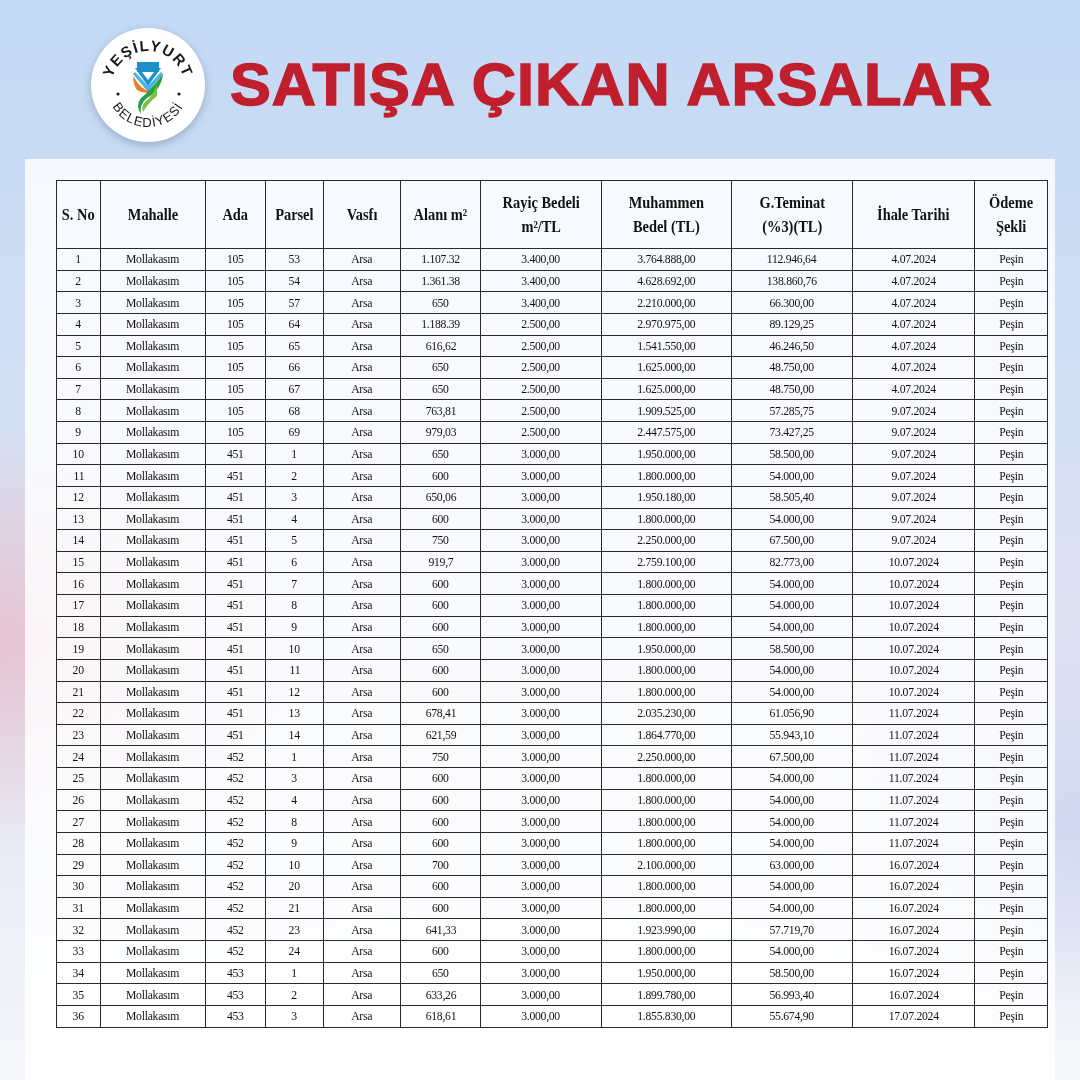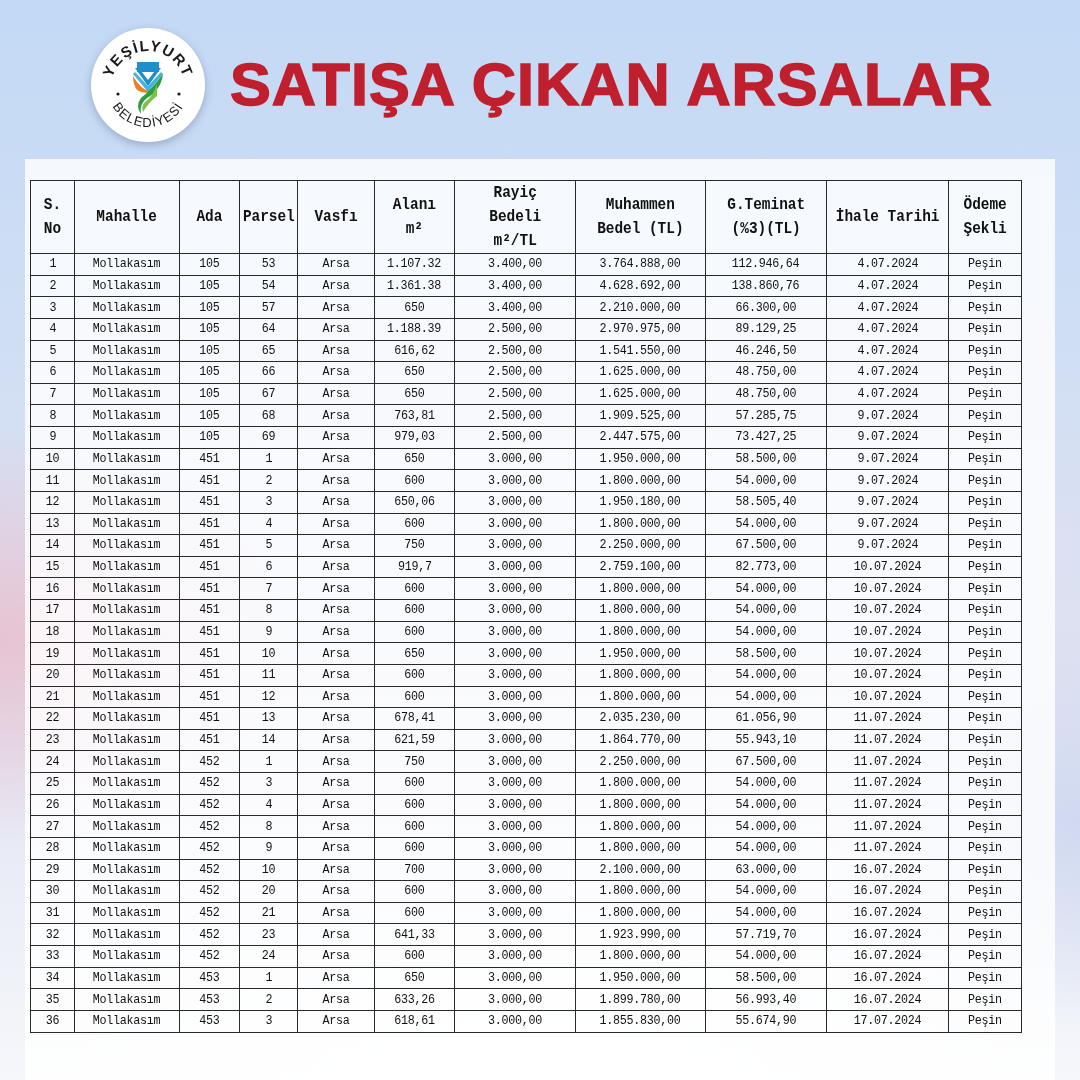--- a/index.html
+++ b/index.html
@@ -27,23 +27,23 @@
     color: #c01f2e;
     -webkit-text-stroke: 1.5px #c01f2e;
     transform: scaleX(1.02); transform-origin: left center;
     white-space: nowrap;
   }
   .panel {
     position: absolute; left: 25px; top: 159px; width: 1030px; height: 921px;
     background: rgba(255,255,255,0.82);
   }
   table.lots {
-    position: absolute; left: 30px; top: 180px;
+    position: absolute; left: 56px; top: 180px;
     width: 991px; border-collapse: collapse; table-layout: fixed;
-    font-family: Liberation Mono, monospace; color: #111;
+    font-family: Liberation Serif, serif; color: #111;
   }
   table.lots th, table.lots td {
     border: 1.5px solid #2a2a2a; text-align: center; vertical-align: middle;
     white-space: nowrap; overflow: hidden;
   }
   table.lots th {
     height: 68px; font-size: 16px; font-weight: bold; line-height: 24px;
     transform-origin: center;
   }
   table.lots td {

